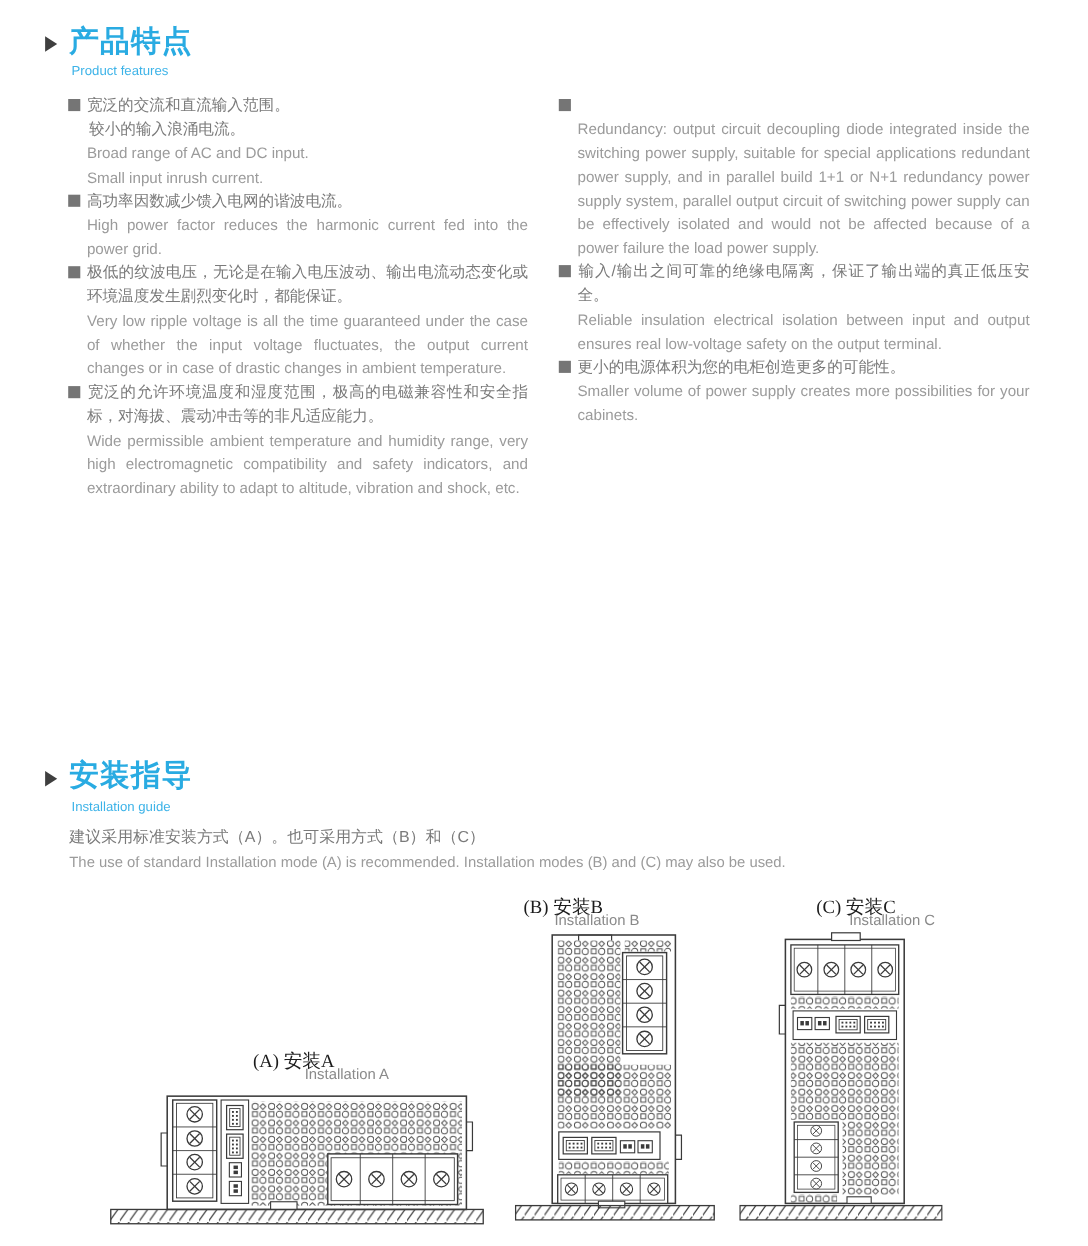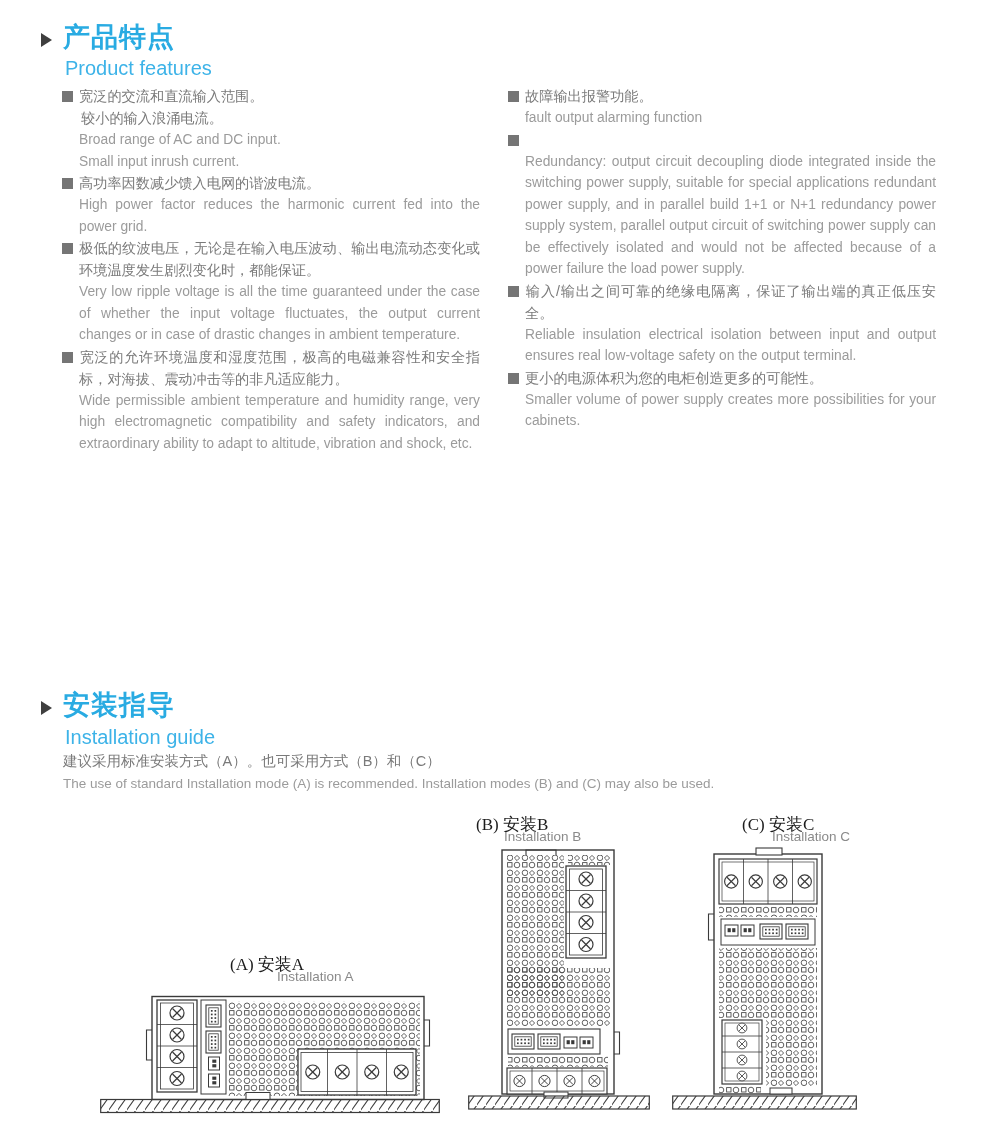--- a/index.html
+++ b/index.html
@@ -3,21 +3,21 @@
 <meta charset="utf-8">
 <style>
   html,body{margin:0;padding:0;background:#ffffff;}
   .page{position:relative;width:989px;height:1133px;background:#fff;overflow:hidden;
         font-family:"Liberation Sans","DejaVu Sans",sans-serif;}
 
   
   .sec-arrow{position:absolute;width:0;height:0;
              border-left:11px solid #3f3f3f;border-top:7px solid transparent;border-bottom:7px solid transparent;}
   .sec-title{position:absolute;color:#29abe2;font-size:27px;font-weight:bold;letter-spacing:1px;line-height:1;}
-  .sec-sub{position:absolute;color:#3db3e8;font-size:20px;line-height:1;}
+  .sec-sub{position:absolute;color:#3db3e8;font-size:12px;line-height:1;}
 
   
   .cols{position:absolute;left:62px;top:85px;width:874px;display:flex;}
   .col{width:418px;}
   .col + .col{margin-left:28px;width:428px;}
   p.zh{margin:0;color:#7a7a7a;font-size:14.2px;line-height:22px;text-align:justify;
        padding-left:17px;text-indent:-17px;}
   p.zh .bullet{display:inline-block;width:11px;height:11px;background:#757575;margin-right:6px;vertical-align:-1px;}
   p.zh2{margin:0;color:#7a7a7a;font-size:14.2px;line-height:22px;padding-left:19px;}
   p.en{margin:0;color:#9b9b9b;font-size:13.8px;line-height:21.5px;text-align:justify;padding-left:17px;}
@@ -117,24 +117,20 @@
       <div>
         <p class="zh"><span class="bullet"></span><span>极低的纹波电压，无论是在输入电压波动、输出电流动态变化或环境温度发生剧烈变化时，都能保证。</span></p>
         <p class="en">Very low ripple voltage is all the time guaranteed under the case of whether the input voltage fluctuates, the output current changes or in case of drastic changes in ambient temperature.</p>
       </div>
       <div>
         <p class="zh"><span class="bullet"></span><span>宽泛的允许环境温度和湿度范围，极高的电磁兼容性和安全指标，对海拔、震动冲击等的非凡适应能力。</span></p>
         <p class="en">Wide permissible ambient temperature and humidity range, very high electromagnetic compatibility and safety indicators, and extraordinary ability to adapt to altitude, vibration and shock, etc.</p>
       </div>
     </div>
     <div class="col">
-      <div>
-        <p class="zh"><span class="bullet"></span><span>故障输出报警功能。</span></p>
-        <p class="en">fault output alarming function</p>
-      </div>
       <div>
         <p class="zh"><span class="bullet"></span></p>
         <p class="en">Redundancy: output circuit decoupling diode integrated inside the switching power supply, suitable for special applications redundant power supply, and in parallel build 1+1 or N+1 redundancy power supply system, parallel output circuit of switching power supply can be effectively isolated and would not be affected because of a power failure the load power supply.</p>
       </div>
       <div>
         <p class="zh"><span class="bullet"></span><span>输入/输出之间可靠的绝缘电隔离，保证了输出端的真正低压安全。</span></p>
         <p class="en">Reliable insulation electrical isolation between input and output ensures real low-voltage safety on the output terminal.</p>
       </div>
       <div>
         <p class="zh"><span class="bullet"></span><span>更小的电源体积为您的电柜创造更多的可能性。</span></p>

